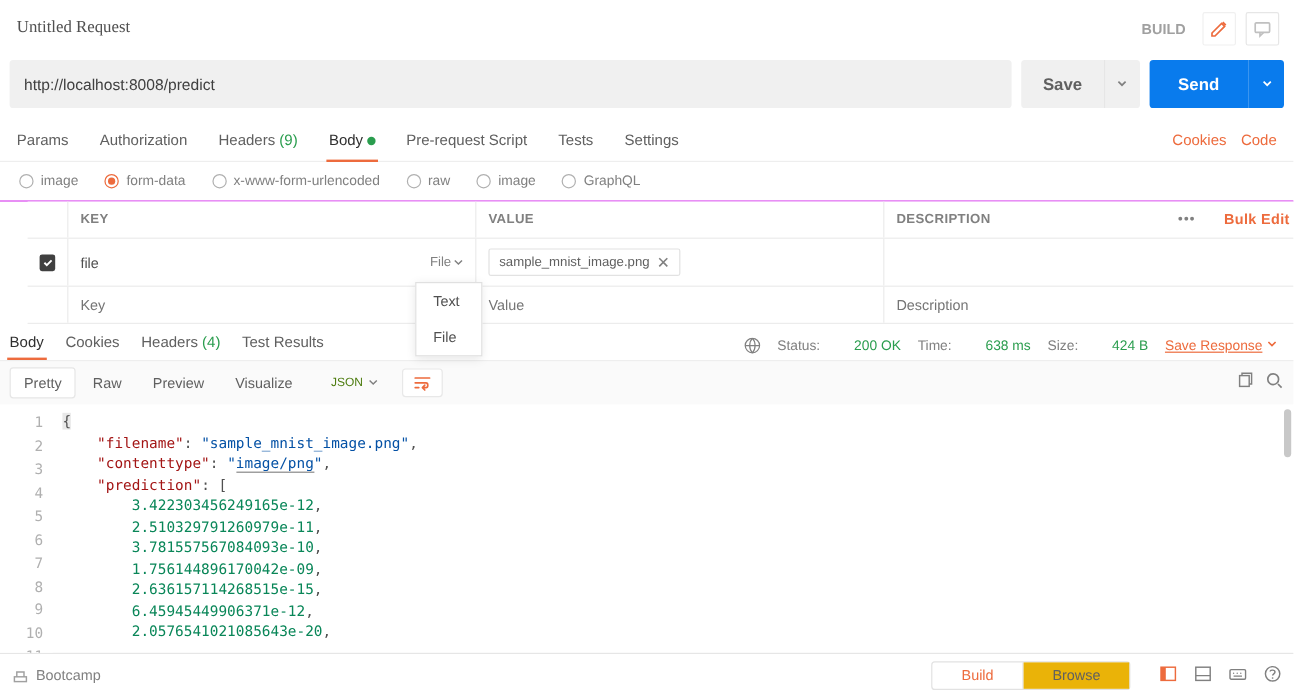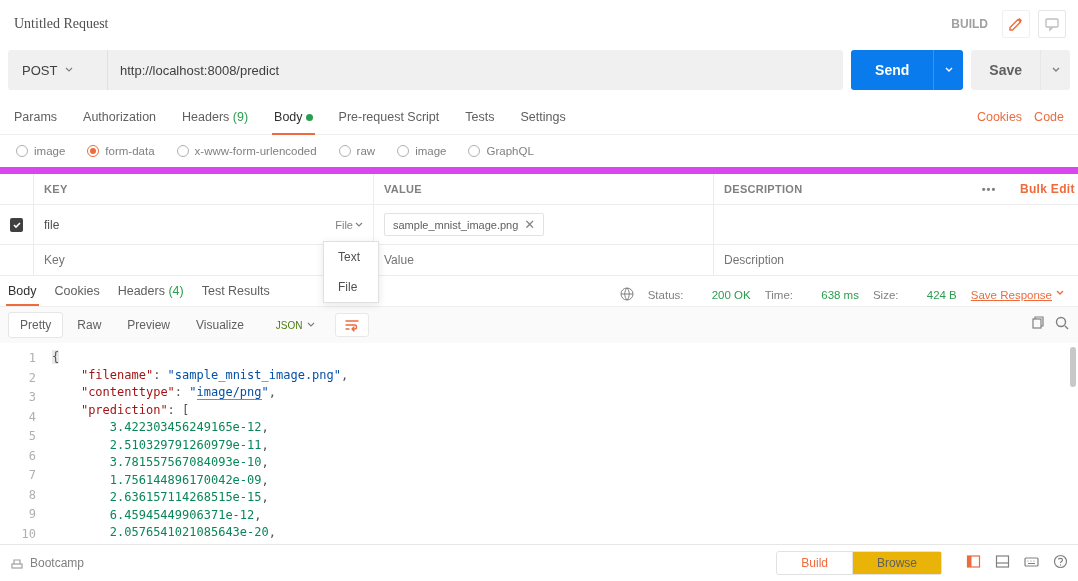--- a/index.html
+++ b/index.html
@@ -35,21 +35,21 @@
 .tabs-right a { color: #ed6b3d; font-size: 12.5px; cursor: pointer; padding: 6px 0 10px 0; }
 
 
 .radios { display: flex; gap: 22px; padding: 10px 16px; align-items: center; }
 .radio { display: flex; align-items: center; gap: 6px; font-size: 11.5px; color: #808080; cursor: pointer; }
 .radio-circle { width: 12px; height: 12px; border: 1px solid #b0b0b0; border-radius: 50%; display:flex; align-items:center; justify-content:center; }
 .radio.active .radio-circle { border-color: #ed6b3d; }
 .radio.active .radio-circle::after { content:""; width:6px; height:6px; background:#ed6b3d; border-radius:50%; }
 
 
-.kv-table { border-top: 7px solid #d946ef; }
+.kv-table { border-top: 1px solid #d946ef; padding-left: 23px; }
 .kv-head, .kv-row { display: flex; border-bottom: 1px solid #ececec; }
 .kv-head { background: #fff; }
 .kv-cell { padding: 8px 10px; font-size: 11px; color: #808080; border-right: 1px solid #ececec; display: flex; align-items: center; gap: 6px; }
 .kv-head .kv-cell { font-weight: 600; letter-spacing: 0.3px; color: #808080; }
 .c-check { width: 34px; flex-shrink:0; justify-content:center; }
 .c-key { width: 340px; }
 .c-value { width: 340px; }
 .c-desc { flex: 1; border-right: none; }
 .c-actions { width: 42px; border-right: none; justify-content:center; }
 .c-bulk { width: 68px; border-right: none; }
@@ -130,41 +130,35 @@
       <svg viewBox="0 0 16 16">
           <rect x="2" y="3" width="12" height="8" rx="1" stroke="#c0c0c0" stroke-width="1.4" fill="none"></rect>
           <path d="M6 11 L6 14 L9 11" stroke="#c0c0c0" stroke-width="1.4" fill="none"></path>
         </svg>
     </div>
   </div>
 </div>
 
 <div class="request-bar">
   <div class="method-box">
-    <div class="method-select">
-      <span>POST</span>
-      <svg class="caret-down" viewBox="0 0 8 8">
-          <path d="M1 2 L4 5 L7 2" stroke="#808080" stroke-width="1.2" fill="none"></path>
-        </svg>
-    </div>
     <input class="url-input" value="http://localhost:8008/predict" style="">
+  </div>
+  <div style="display:flex;">
+    <button class="save-btn">Save</button>
+    <button class="save-caret">
+        <svg class="caret-down" viewBox="0 0 8 8">
+          <path d="M1 2 L4 5 L7 2" stroke="#808080" stroke-width="1.4" fill="none"></path>
+        </svg>
+      </button>
   </div>
   <div style="display:flex;">
     <button class="send-btn">Send</button>
     <button class="send-caret">
         <svg class="caret-down" viewBox="0 0 8 8">
           <path d="M1 2 L4 5 L7 2" stroke="#fff" stroke-width="1.4" fill="none"></path>
-        </svg>
-      </button>
-  </div>
-  <div style="display:flex;">
-    <button class="save-btn">Save</button>
-    <button class="save-caret">
-        <svg class="caret-down" viewBox="0 0 8 8">
-          <path d="M1 2 L4 5 L7 2" stroke="#808080" stroke-width="1.4" fill="none"></path>
         </svg>
       </button>
   </div>
 </div>
 
 <div class="tabs">
   <div class="tab">Params</div>
   <div class="tab">Authorization</div>
   <div class="tab"><span>Headers</span> <span class="count">(9)</span></div>
   <div class="tab active"><span>Body</span><span class="dot"></span></div>

